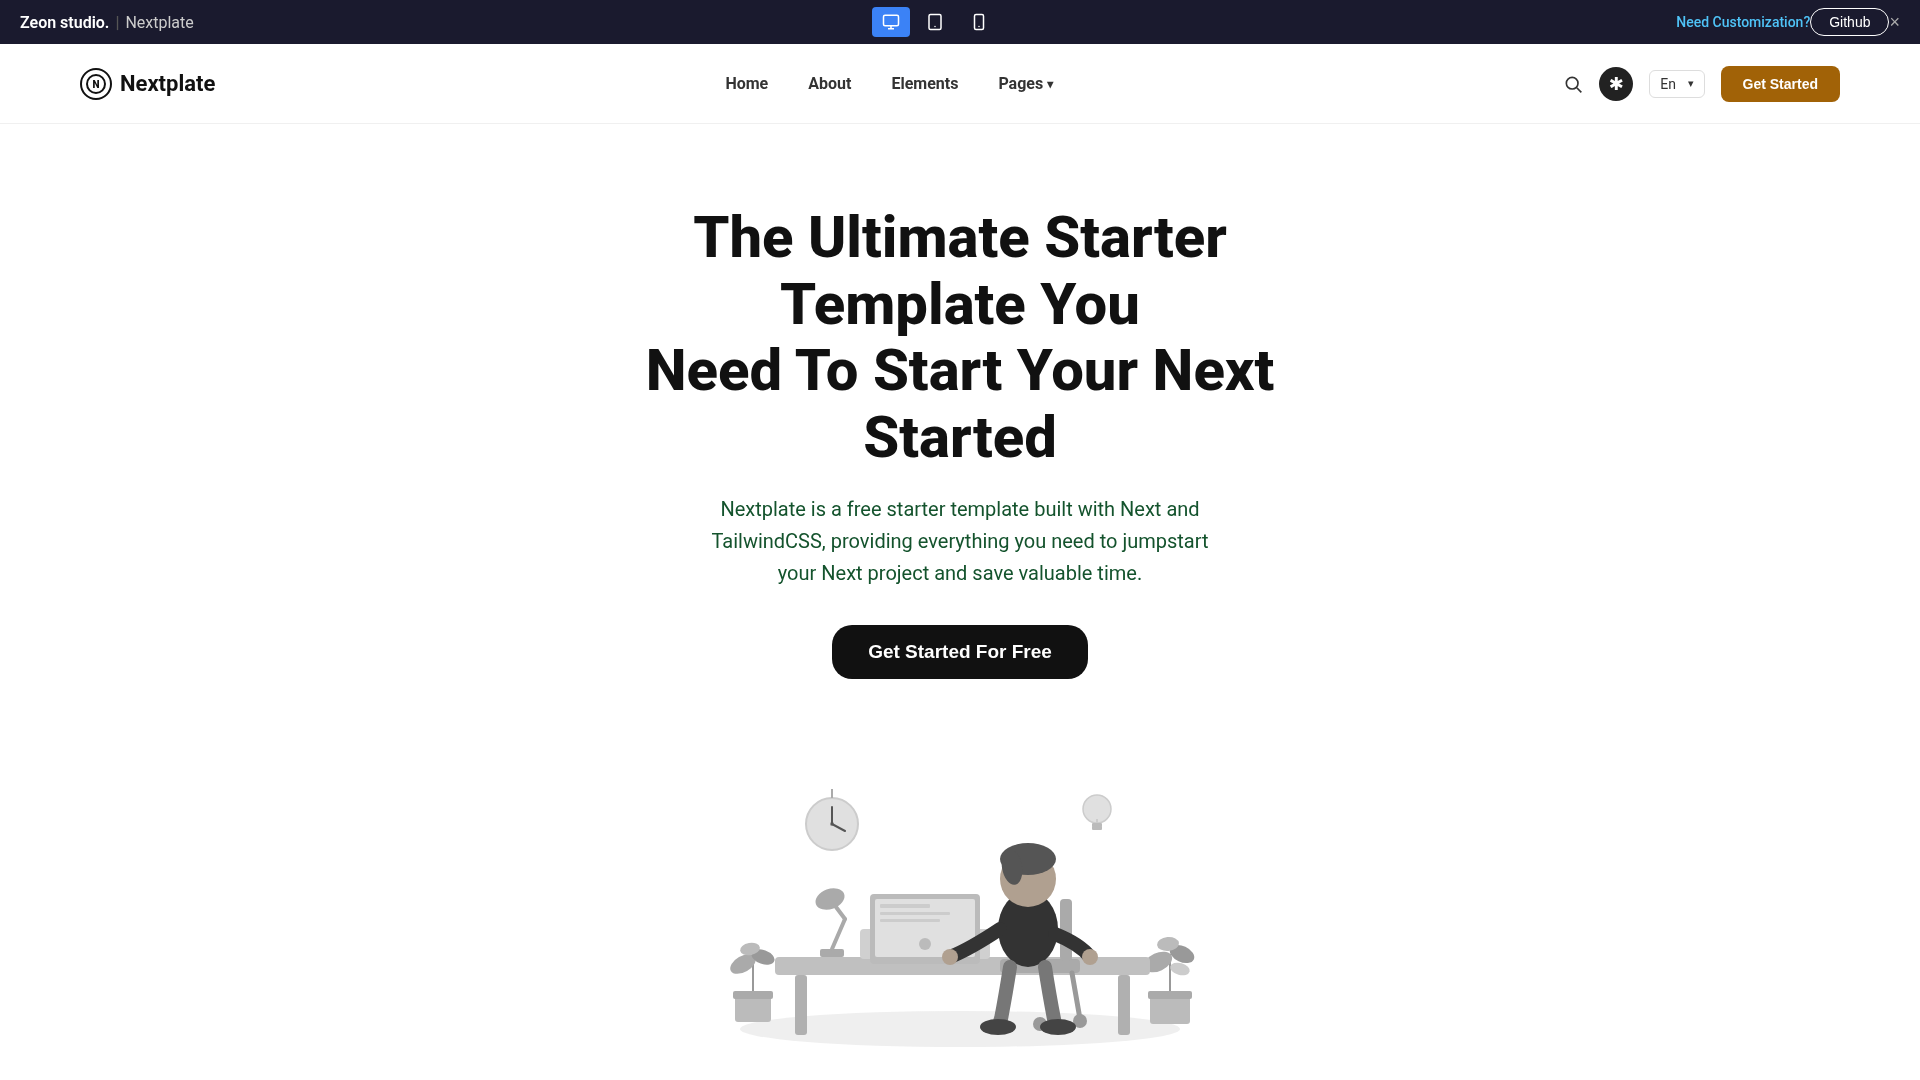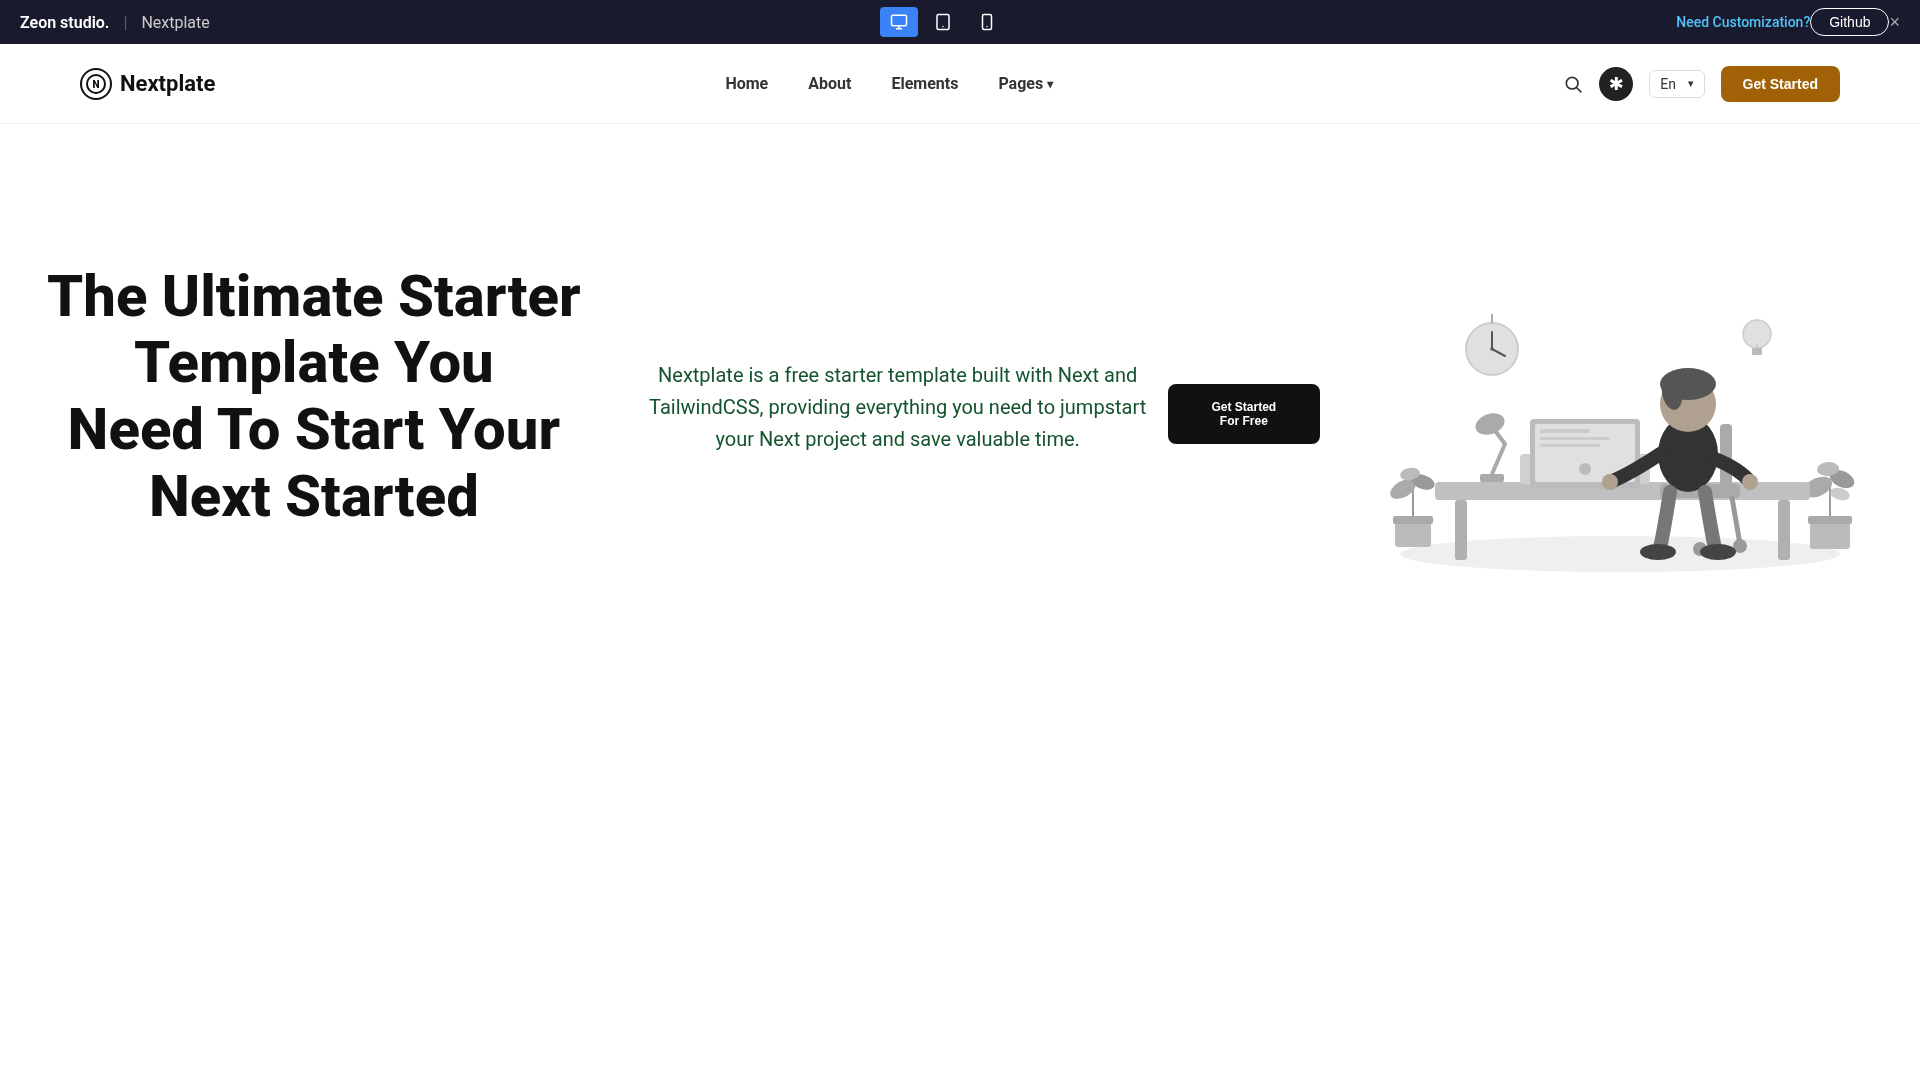--- a/index.html
+++ b/index.html
@@ -10,21 +10,20 @@
       background: #1a1a2e;
       height: 44px;
       display: flex;
       align-items: center;
       justify-content: space-between;
       padding: 0 20px;
     }
     .top-bar-left {
       display: flex;
       align-items: center;
-      gap: 8px;
       color: #fff;
       font-size: 16px;
       font-weight: 600;
     }
     .top-bar-divider {
       color: #555;
       margin: 0 6px;
     }
     .top-bar-template {
       color: #ccc;
@@ -173,21 +172,21 @@
       padding: 10px 22px;
       border-radius: 8px;
       font-size: 14px;
       font-weight: 600;
       cursor: pointer;
     }
 
     
     .hero {
       display: flex;
-      flex-direction: row;
+      flex-direction: column;
       align-items: center;
       padding-top: 80px;
     }
     .hero-title {
       font-size: 58px;
       font-weight: 800;
       color: #111;
       text-align: center;
       line-height: 1.15;
       max-width: 700px;
@@ -199,22 +198,22 @@
       text-align: center;
       max-width: 540px;
       line-height: 1.6;
     }
     .hero-cta {
       margin-top: 36px;
       background: #111;
       color: #fff;
       border: none;
       padding: 16px 36px;
-      border-radius: 8px;
-      font-size: 12px;
+      border-radius: 20px;
+      font-size: 19px;
       font-weight: 700;
       cursor: pointer;
     }
 
     
     .hero-illustration {
       margin-top: 40px;
       width: 600px;
       position: relative;
     }

